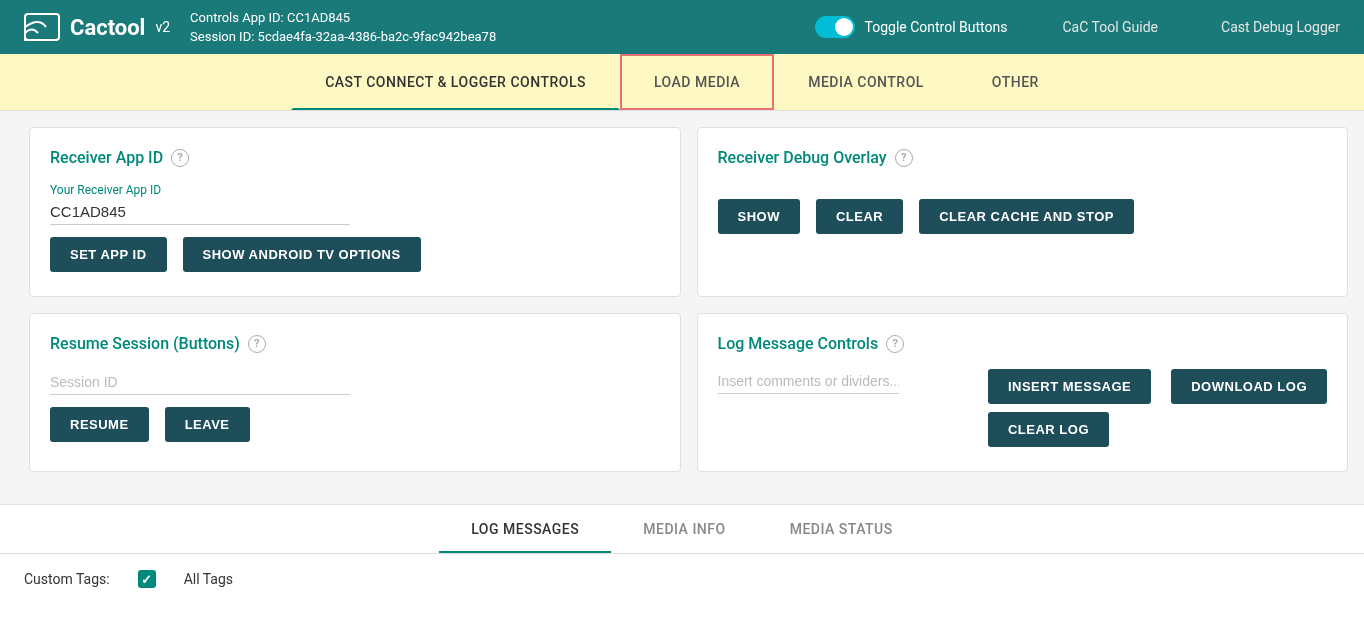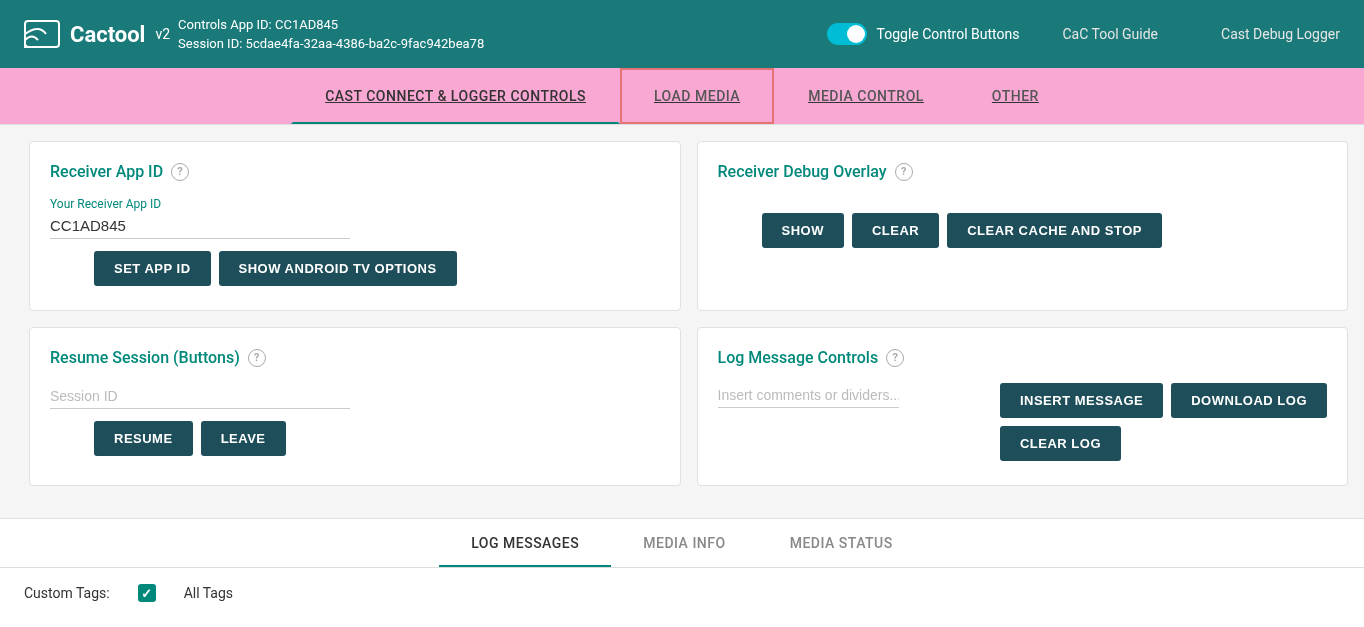--- a/index.html
+++ b/index.html
@@ -4,22 +4,22 @@
   <style>
     * { box-sizing: border-box; margin: 0; padding: 0; }
     body { font-family: 'Roboto', Arial, sans-serif; background: #fff; color: #333; font-size: 14px; }
 
     
     .header {
       background-color: #1a7a7a;
       display: flex;
       align-items: center;
       padding: 0 24px;
-      height: 68px;
-      gap: 8px;
+      height: 54px;
+      gap: 20px;
     }
     .header-logo {
       display: flex;
       align-items: center;
       gap: 10px;
       color: #fff;
       font-size: 22px;
       font-weight: bold;
       white-space: nowrap;
     }
@@ -69,22 +69,21 @@
       text-decoration: none;
       cursor: pointer;
       padding-left: 35px;
     }
 
     
     .tab-nav {
       display: flex;
       justify-content: center;
       border-bottom: 1px solid #ddd;
-      background: #f9a8d4;
-      text-decoration: underline;
+      background: #fef9c3;
     }
     .tab-item {
       padding: 18px 32px;
       cursor: pointer;
       font-size: 14px;
       font-weight: 500;
       color: #555;
       letter-spacing: 0.5px;
       text-transform: uppercase;
       position: relative;
@@ -164,24 +163,23 @@
       font-size: 14px;
     }
     .input-wrapper {
       max-width: 300px;
       margin-bottom: 12px;
     }
 
     
     .btn-group {
       display: flex;
-      gap: 8px;
+      gap: 16px;
       flex-wrap: wrap;
       margin-top: 8px;
-      margin-left: 44px;
     }
     .btn {
       padding: 10px 20px;
       border: none;
       border-radius: 3px;
       cursor: pointer;
       font-size: 13px;
       font-weight: 600;
       letter-spacing: 0.5px;
       text-transform: uppercase;
@@ -269,21 +267,21 @@
     }
 
     .log-btn-group {
       display: flex;
       flex-direction: column;
       gap: 8px;
       align-items: flex-start;
     }
     .log-btn-row {
       display: flex;
-      gap: 8px;
+      gap: 20px;
     }
   </style>
 </head>
 <body>
 
 <header class="header">
   <div class="header-logo">
     <svg class="cast-icon" viewBox="0 0 36 28" fill="none" xmlns="http://www.w3.org/2000/svg">
       <rect x="1" y="1" width="34" height="26" rx="3" stroke="white" stroke-width="2" fill="none"></rect>
       <path d="M1 20 Q8 13 14 20" stroke="white" stroke-width="2" fill="none"></path>

